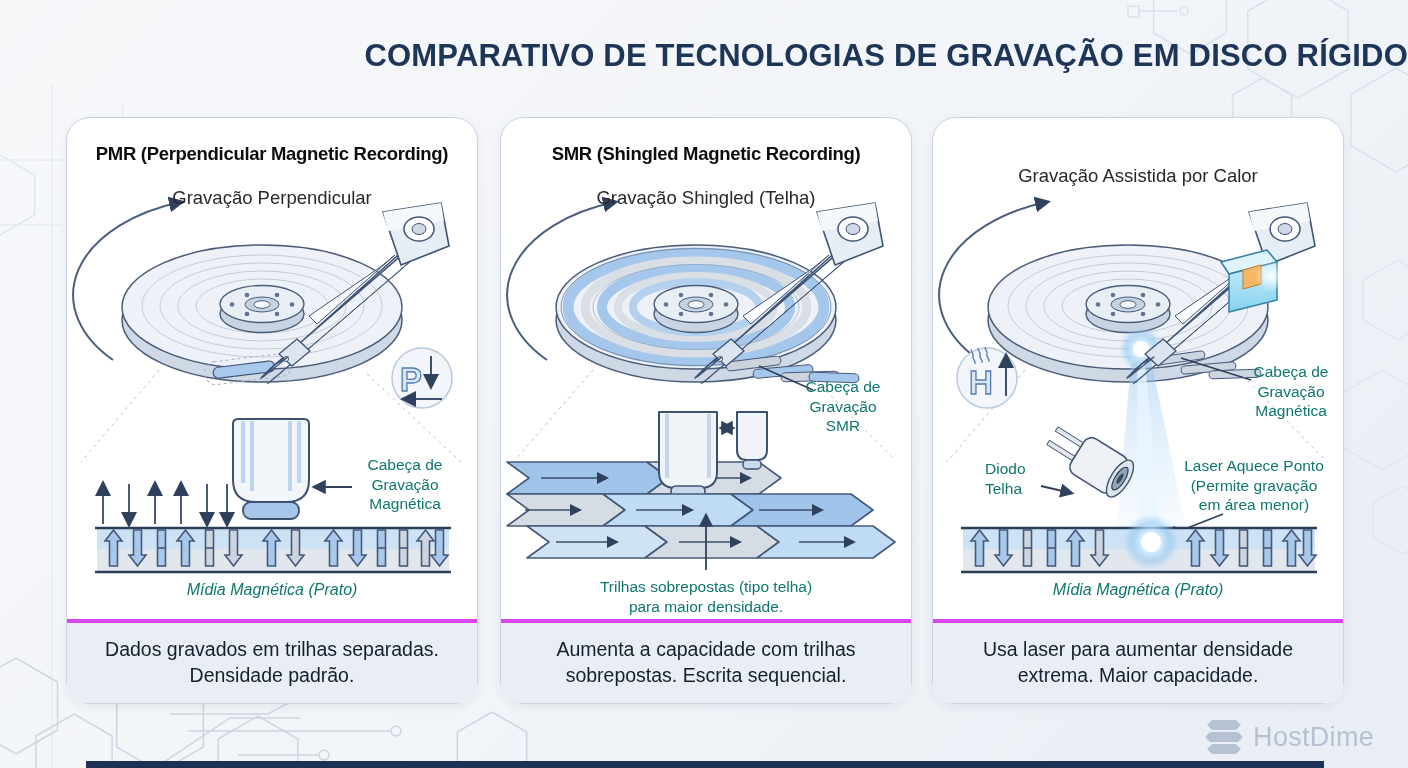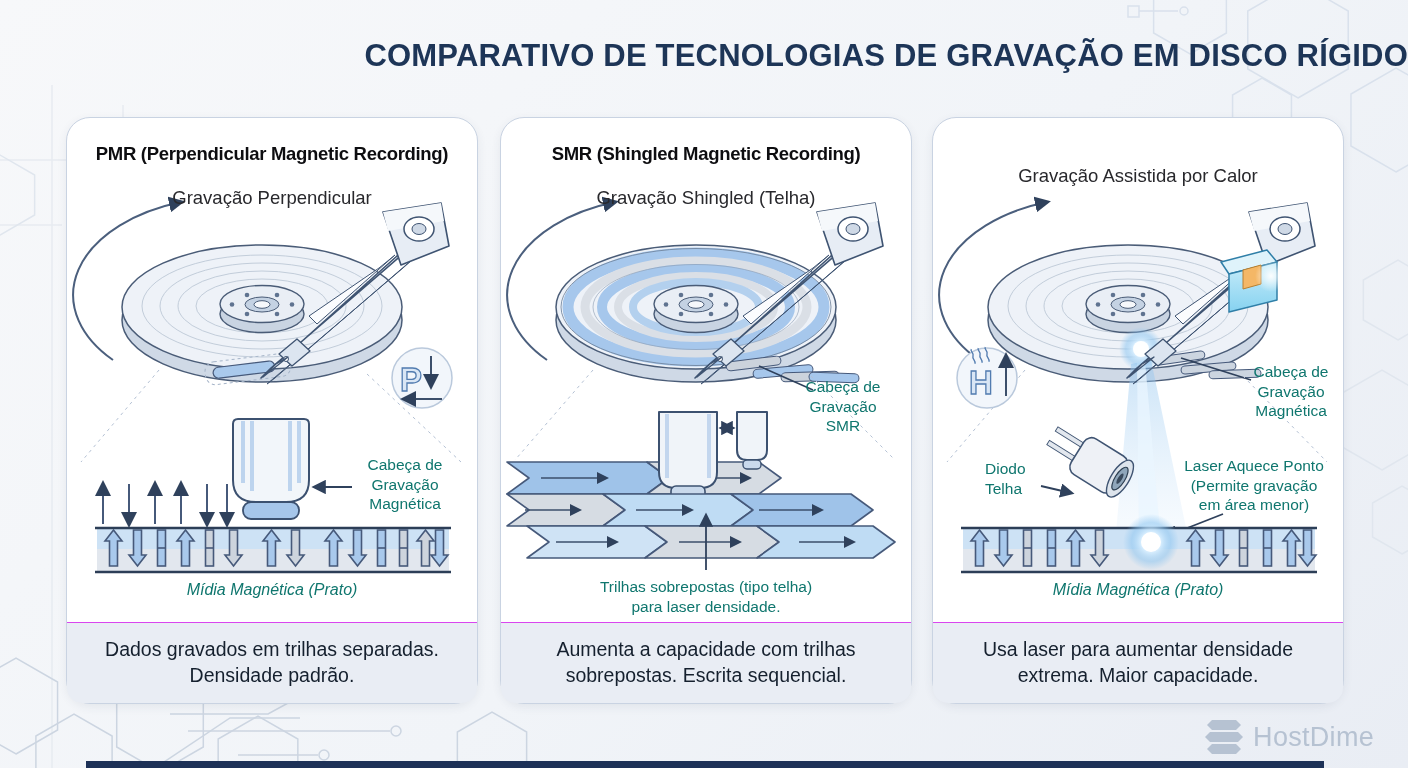--- a/index.html
+++ b/index.html
@@ -17,21 +17,21 @@
   #card-hamr{left:932px}
   .card-head{position:absolute;top:25px;left:0;right:0;text-align:center;z-index:3;}
   .card-heading{font-size:18.5px;font-weight:bold;color:#0d0d10;letter-spacing:-.3px;}
   .card-subheading{font-size:18.5px;color:#28282c;margin-top:22px;}
   .diagram{position:absolute;left:0;top:0;width:410px;height:585px;z-index:1;}
   .lbl{position:absolute;z-index:2;white-space:pre-line;text-align:center;
        font-size:15.5px;line-height:1.26;color:#0f766e;}
   .lbl.left{text-align:left;}
   .caption{left:0;right:0;top:462px;font-size:16px;font-style:italic;}
   .card-footer{position:absolute;left:0;right:0;bottom:0;height:80px;background:#e9edf4;
-       border-top:1px solid #d946ef;border-radius:0 0 15px 15px;
+       border-top:4px solid #d946ef;border-radius:0 0 15px 15px;
        display:flex;align-items:center;justify-content:center;z-index:2;}
   .card-footer span{white-space:pre-line;text-align:center;font-size:19.5px;
        line-height:1.33;color:#15202e;}
   .logo{position:absolute;right:34px;bottom:12px;display:flex;align-items:center;gap:9px;z-index:4;}
   .logo-text{font-size:27px;font-weight:normal;color:#b6c2d2;letter-spacing:.3px;}
 </style>
 </head>
 <body>
 
 <svg width="0" height="0" style="position:absolute" aria-hidden="true">
@@ -326,21 +326,21 @@
           <line x1="298" y1="424" x2="352" y2="424" marker-end="url(#arr)"></line>
         </g>
         <line x1="205" y1="452" x2="205" y2="398" stroke="#2f415c" stroke-width="1.8" marker-end="url(#arr)"></line>
       </g>
     </svg>
 
     <div class="lbl" style="left:300px;top:259px;width:84px">Cabeça de
 Gravação
 SMR</div>
     <div class="lbl" style="left:0;right:0;top:459px">Trilhas sobrepostas (tipo telha)
-para laser densidade.</div>
+para maior densidade.</div>
     <div class="card-footer">
       <span>Aumenta a capacidade com trilhas
 sobrepostas. Escrita sequencial.</span>
     </div>
   </div>
 
   <div class="card" id="card-hamr">
     <div class="card-head">
       <div class="card-subheading">Gravação Assistida por Calor</div>
     </div>

